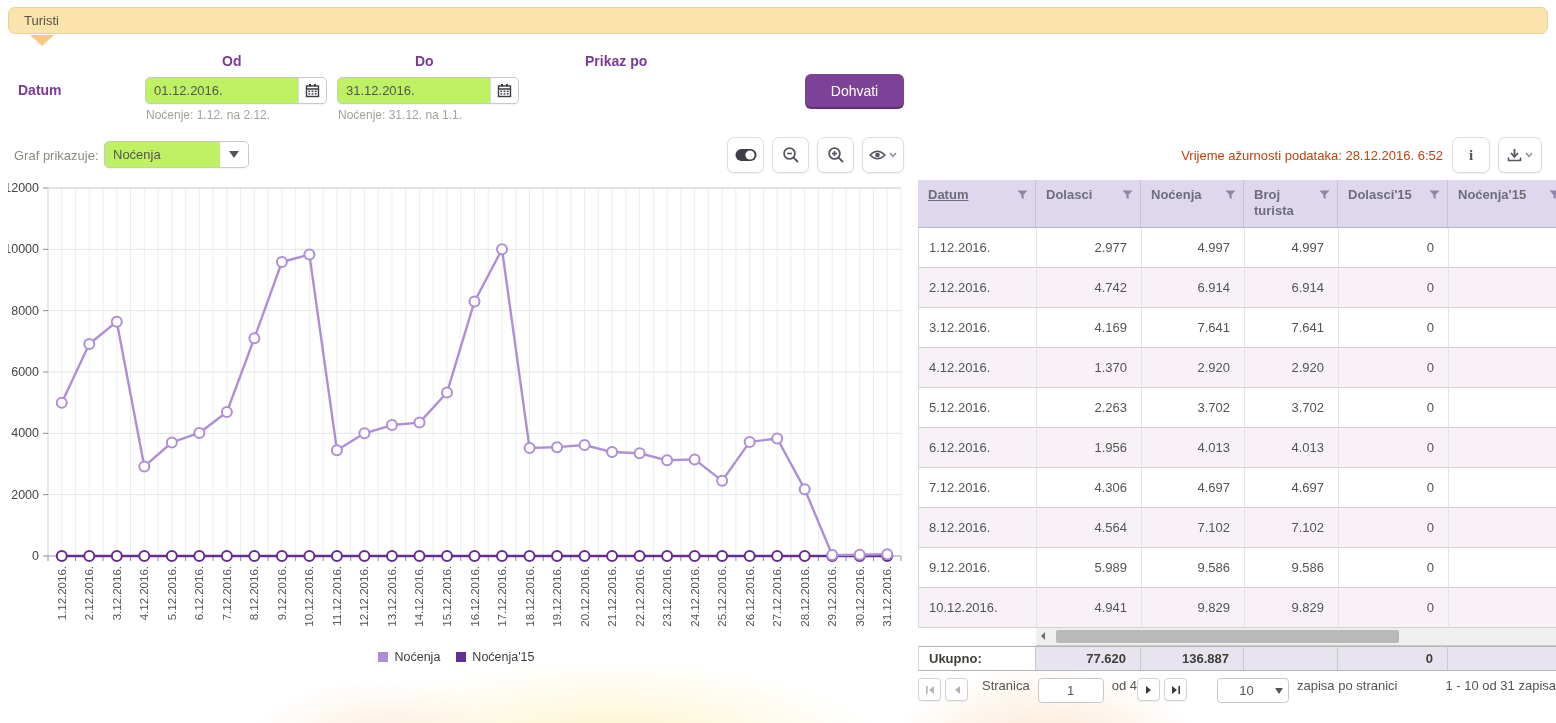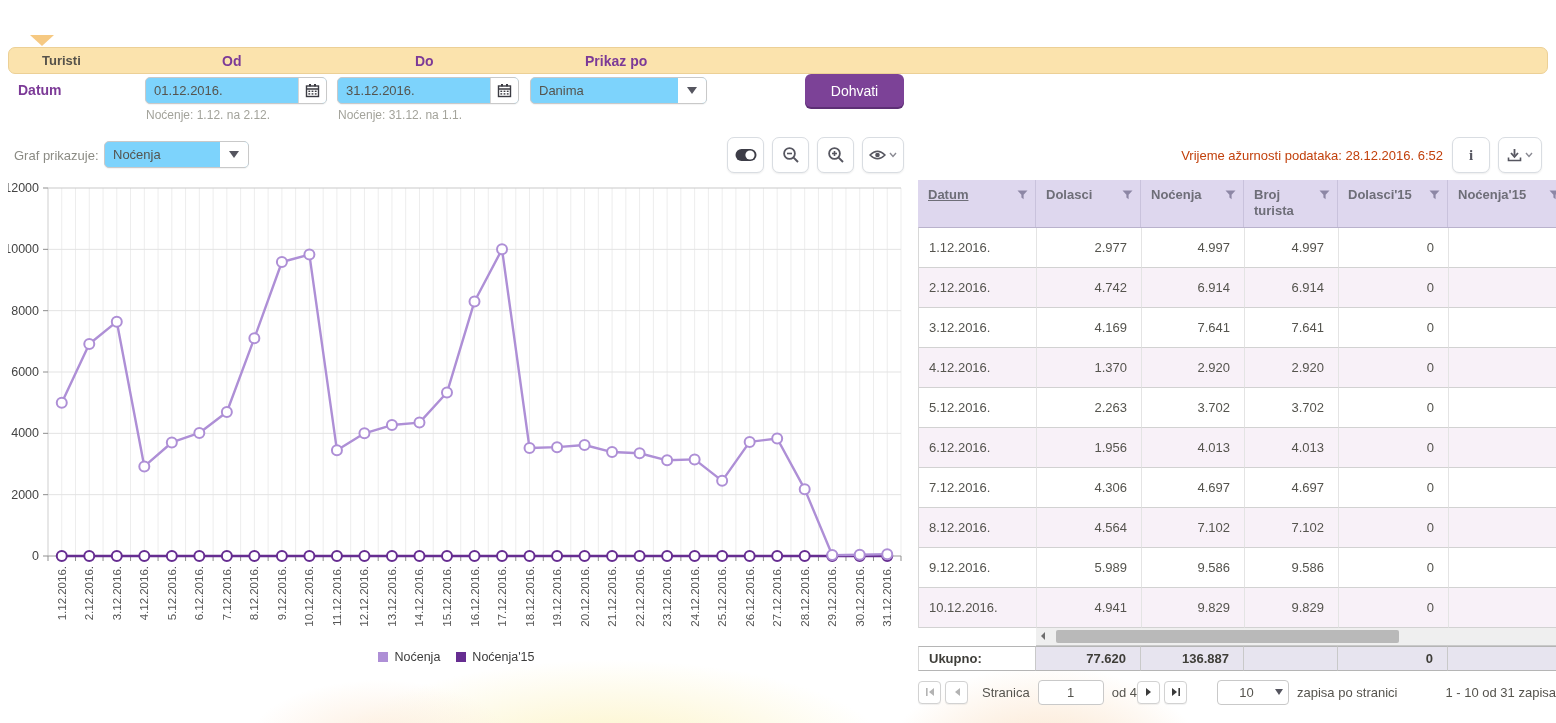--- a/index.html
+++ b/index.html
@@ -12,29 +12,29 @@
   #blob-yellow { left:330px; top:660px; width:560px; height:190px;
      background:radial-gradient(closest-side,#fcf3c4,rgba(252,243,196,0)); }
   #blob-peach  { left:880px; top:665px; width:330px; height:220px;
      background:radial-gradient(closest-side,#fae0c4,rgba(250,224,196,0)); }
   #blob-peach2 { left:250px; top:680px; width:260px; height:120px;
      background:radial-gradient(closest-side,#fdeede,rgba(253,238,222,0)); }
 
   
   #top-bar { position:absolute; left:8px; top:7px; right:8px; height:27px;
      background:#fbe3ad; border:1px solid #ecd096; border-radius:7px;
-     display:flex; align-items:center; padding-left:33px;
-     font-size:13px; font-weight:bold; color:#56524a; z-index:2;margin-top:40px; }
+     display:flex; align-items:center; padding-left:15px;
+     font-size:13px; font-weight:normal; color:#56524a; z-index:2; }
   #tab-pointer { position:absolute; left:30px; top:35px; width:0; height:0; z-index:2;
      border-left:12px solid transparent; border-right:12px solid transparent;
      border-top:11px solid #f6c982; }
 
   .plabel { position:absolute; color:#7c3a97; font-weight:bold; font-size:14px; z-index:2; }
 
-  .field { position:absolute; height:27px; background:#7dd3fc; border:1px solid #c9c9c9;
+  .field { position:absolute; height:27px; background:#bef264; border:1px solid #c9c9c9;
      border-radius:5px; display:flex; align-items:center; overflow:hidden; z-index:2;
      box-shadow:0 1px 1px rgba(0,0,0,.05); }
   .field .ftext { flex:1; padding:0 8px; font-size:13px; color:#55544e; border:none;
      outline:none; background:transparent; font-family:"Liberation Sans",sans-serif; min-width:0;}
   .field .fbtn { width:28px; height:100%; border-left:1px solid #d6d6d6;
      display:flex; align-items:center; justify-content:center; cursor:pointer; background:#fff; }
   .hint { position:absolute; font-size:12px; color:#a3a39b; z-index:2; }
   .dd-arrow { width:0; height:0; border-left:5px solid transparent;
      border-right:5px solid transparent; border-top:7px solid #55555f; }
 
@@ -83,21 +83,21 @@
 
   #total-row .cell { height:25px; display:flex; align-items:center; font-weight:bold;
      color:#3f3e39; background:#e7e4ef; border-right:1px solid #c9c9c9;
      border-bottom:1px solid #b5b5b5; border-top:1px solid #b5b5b5; padding:0 14px;
      justify-content:flex-end; }
   #total-row .cell.lab { background:#fff; justify-content:flex-start; padding-left:10px;
      border-left:1px solid #d8d8d8; }
 
   
   #pager { position:absolute; left:918px; top:678px; width:638px; height:28px; z-index:2;
-     display:flex; align-items:center; font-size:13px; color:#56544e; }
+     display:flex; align-items:flex-start; font-size:13px; color:#56544e; }
   .pgbtn { width:23px; height:23px; background:#fff; border:1px solid #d2d2d2;
      border-radius:4px; display:flex; align-items:center; justify-content:center;
      cursor:pointer; box-shadow:0 1px 1px rgba(0,0,0,.06); margin-right:4px; }
   #page-input { width:66px; height:25px; border:1px solid #c9c9c9; border-radius:4px;
      text-align:center; font-size:13px; color:#55544e; margin:0 8px;
      font-family:"Liberation Sans",sans-serif; outline:none; }
   #pagesize-select { position:relative; width:72px; height:25px; border:1px solid #c9c9c9;
      border-radius:4px; background:#fff; display:flex; align-items:center; cursor:pointer;
      margin:0 8px 0 26px; }
   #pagesize-select .val { flex:1; text-align:center; font-size:13px; }
@@ -158,26 +158,20 @@
             <rect x="9.8" y="7.6" width="1.8" height="1.4"></rect>
           <rect x="3.4" y="10.2" width="1.8" height="1.4"></rect>
             <rect x="6.6" y="10.2" width="1.8" height="1.4"></rect>
             <rect x="9.8" y="10.2" width="1.8" height="1.4"></rect>
         </g>
       </svg>
     </div>
   </div>
   <span class="hint" style="left:338px; top:108px;">Noćenje: 31.12. na 1.1.</span>
 
-  <div class="field" style="left:530px; top:77px; width:177px;">
-    <span class="ftext">Danima</span>
-    <div class="fbtn" style="border-left:none;">
-      <span class="dd-arrow"></span>
-    </div>
-  </div>
 
   <button id="dohvati-btn">Dohvati</button>
 
   <span id="graf-label">Graf prikazuje:</span>
   <div class="field" id="graf-select">
     <span class="ftext">Noćenja</span>
     <div class="fbtn" style="border-left:none;">
       <span class="dd-arrow"></span>
     </div>
   </div>

